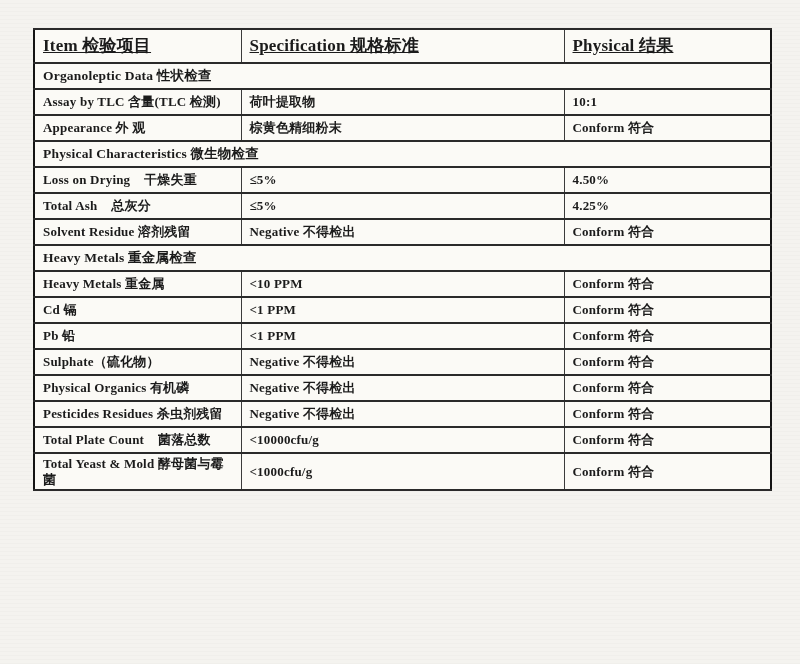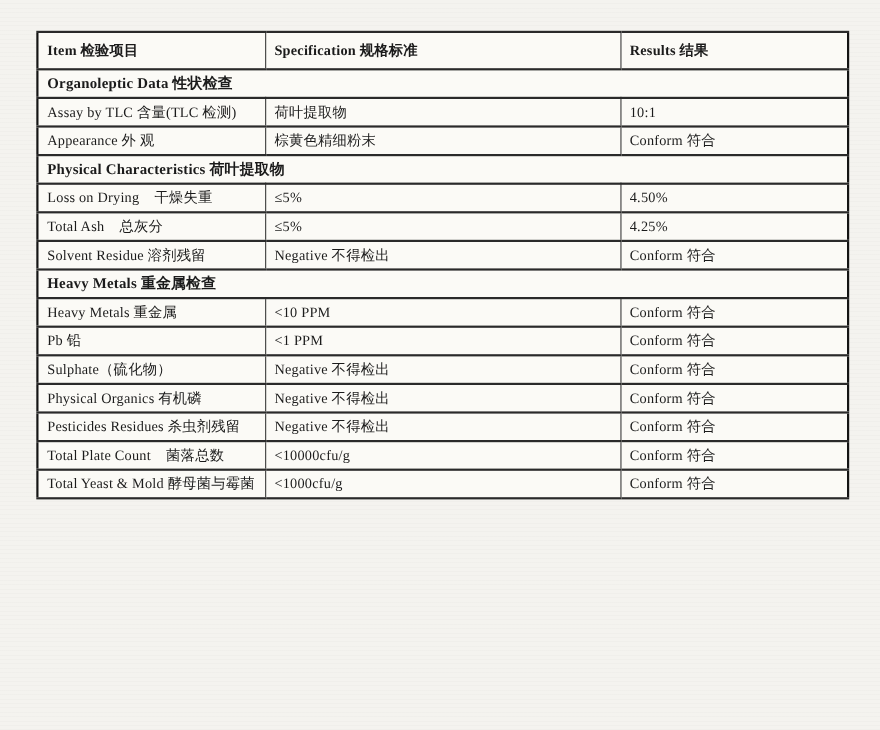--- a/index.html
+++ b/index.html
@@ -35,25 +35,27 @@
     border-right: 1px solid #3b3b3b;
     border-top: 2px solid #2a2a2a;
     border-bottom: 2px solid #2a2a2a;
     padding: 2px 8px;
     font-size: 13px;
     text-align: left;
     vertical-align: middle;
     white-space: pre-wrap;
     line-height: 1.2;
     letter-spacing: 0.2px;
+    font-weight: bold;
   }
   thead th {
     height: 28px;
     font-weight: bold;
-    font-size: 13px;
+    font-size: 17px;
+    text-decoration: underline;
   }
   td.section-cell {
     font-weight: bold;
     font-size: 13.5px;
     height: 20px;
     margin-top: 28px;
   }
   td.data-cell {
     height: 20px;
   }
@@ -65,39 +67,39 @@
   <table class="coa">
     <colgroup>
       <col class="c0">
       <col class="c1">
       <col class="c2">
     </colgroup>
     <thead>
       <tr>
         <th>Item 检验项目</th>
         <th>Specification 规格标准</th>
-        <th>Results 结果</th>
+        <th>Physical 结果</th>
       </tr>
     </thead>
     <tbody id="table-body">
         <tr>
           <td colspan="3" class="section-cell">Organoleptic Data 性状检查</td>
         </tr>
         <tr>
           <td class="data-cell">Assay by TLC 含量(TLC 检测)</td>
           <td class="data-cell">荷叶提取物</td>
           <td class="data-cell">10:1</td>
         </tr>
         <tr>
           <td class="data-cell">Appearance 外 观</td>
           <td class="data-cell">棕黄色精细粉末</td>
           <td class="data-cell">Conform 符合</td>
         </tr>
         <tr>
-          <td colspan="3" class="section-cell">Physical Characteristics 荷叶提取物</td>
+          <td colspan="3" class="section-cell">Physical Characteristics 微生物检查</td>
         </tr>
         <tr>
           <td class="data-cell">Loss on Drying    干燥失重</td>
           <td class="data-cell">≤5%</td>
           <td class="data-cell">4.50%</td>
         </tr>
         <tr>
           <td class="data-cell">Total Ash    总灰分</td>
           <td class="data-cell">≤5%</td>
           <td class="data-cell">4.25%</td>
@@ -106,20 +108,25 @@
           <td class="data-cell">Solvent Residue 溶剂残留</td>
           <td class="data-cell">Negative 不得检出</td>
           <td class="data-cell">Conform 符合</td>
         </tr>
         <tr>
           <td colspan="3" class="section-cell">Heavy Metals 重金属检查</td>
         </tr>
         <tr>
           <td class="data-cell">Heavy Metals 重金属</td>
           <td class="data-cell">&lt;10 PPM</td>
+          <td class="data-cell">Conform 符合</td>
+        </tr>
+        <tr>
+          <td class="data-cell">Cd 镉</td>
+          <td class="data-cell">&lt;1 PPM</td>
           <td class="data-cell">Conform 符合</td>
         </tr>
         <tr>
           <td class="data-cell">Pb 铅</td>
           <td class="data-cell">&lt;1 PPM</td>
           <td class="data-cell">Conform 符合</td>
         </tr>
         <tr>
           <td class="data-cell">Sulphate（硫化物）</td>
           <td class="data-cell">Negative 不得检出</td>

